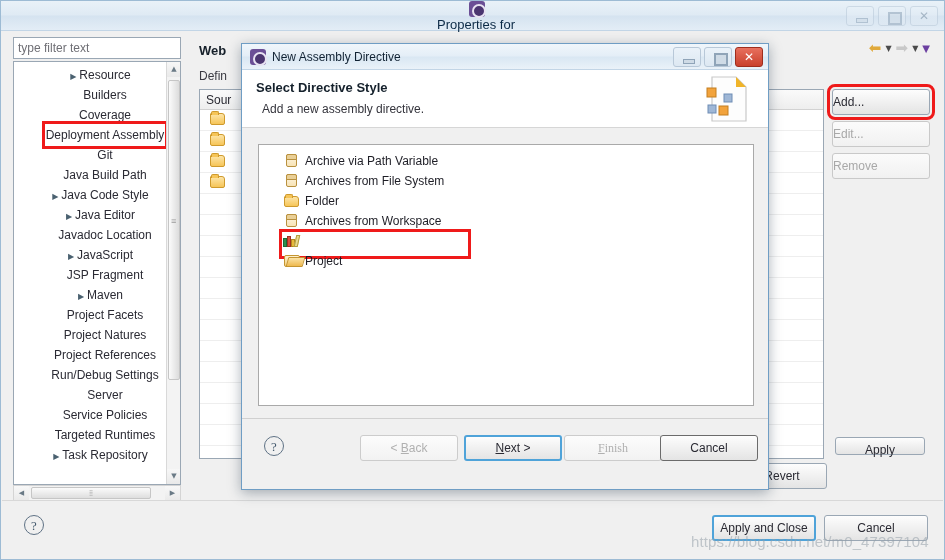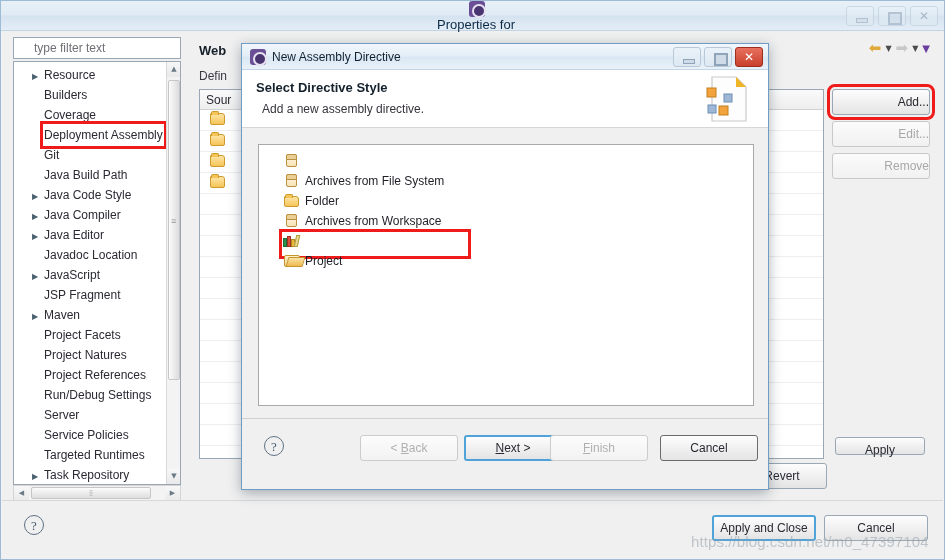--- a/index.html
+++ b/index.html
@@ -63,34 +63,34 @@
     background: linear-gradient(to bottom,#e8705e,#c9402c);
     border: 1px solid #9e2d1d; color: #ffffff;
   }
 
   
   #filter-box {
     position: absolute; left: 12px; top: 36px;
     width: 168px; height: 22px;
     border: 1px solid #9aa7b4; background: #ffffff;
     font-size: 12px; color: #6f6f75;
-    padding: 0 20px; line-height: 20px;
+    padding: 0 4px; line-height: 20px;
   }
 
   
   #tree-panel {
     position: absolute; left: 12px; top: 60px;
     width: 168px; height: 424px;
     background: #ffffff; border: 1px solid #9aa7b4;
     overflow: hidden;
   }
   .tree-list { position:absolute; left:0; top:3px; right:14px; }
   .tree-item {
     height: 20px; line-height: 20px; padding-left: 18px;
-    font-size: 12px; white-space: nowrap; position: relative;
+    font-size: 12px; white-space: nowrap; position: relative; text-align: center;
   }
   .tree-item .arrow {
     display:inline-block; width: 12px; color:#4a6170; font-size: 8px;
     font-family: "DejaVu Sans", sans-serif;
   }
   .tree-item .arrow.none { color: transparent; }
   .tree-label { display:inline-block; }
   .tree-item.highlight .tree-label {
     outline: 3px solid #ef1a1a; outline-offset: 1px; position: relative;
   }
@@ -158,21 +158,21 @@
   .row-folder::before {
     content:""; position:absolute; left:0px; top:-3px; width:6px; height:3px;
     background:#f6c558; border:1px solid #cf9a2c; border-bottom:none; border-radius:2px 2px 0 0;
   }
 
   .side-btns { position:absolute; right:4px; top:52px; width:100px; }
   .sbtn {
     display:block; width: 98px; height: 26px; margin-bottom: 6px;
     border:1px solid #9aa7b4; border-radius:3px;
     background: linear-gradient(to bottom,#fdfdfd,#e4e4e4);
-    font-size:12px; color:#2a2a33; text-align:right; line-height:24px;
+    font-size:12px; color:#2a2a33; text-align:left; line-height:24px;
     font-family:"Liberation Sans",sans-serif;
   }
   .sbtn.disabled { color:#a8a8a8; background: linear-gradient(to bottom,#fbfbfb,#f1f1f1); border-color:#c9c9c9;}
   .sbtn.redbox { outline: 3px solid #ef1a1a; outline-offset: 2px; }
 
   .toolbar-nav { position:absolute; right:6px; top:4px; display:flex; align-items:center; gap:4px;}
   .nav-arrow { font-size:15px; font-family:"DejaVu Sans",sans-serif; line-height:1;}
   .nav-back { color:#e0a93b; }
   .nav-fwd { color:#c8c8c8; }
   .nav-caret { font-size:8px; color:#4a4a4a; font-family:"DejaVu Sans",sans-serif;}
@@ -301,21 +301,21 @@
     position:absolute; top: 16px; height:26px; width: 98px;
     border:1px solid #9aa7b4; border-radius:3px;
     background: linear-gradient(to bottom,#fdfdfd,#e4e4e4);
     font-size:12px; text-align:center; line-height:24px; color:#2a2a33;
   }
   .dbtn.disabled { color:#b0b0b0; background: linear-gradient(to bottom,#fcfcfc,#f2f2f2); border-color:#cccccc;}
   .dbtn.default { border:2px solid #4fa3d9; line-height:22px; }
   .dbtn.strong { border:1px solid #6b6b6b; }
   #d-back   { left: 118px; }
   #d-next   { left: 222px; }
-  #d-finish { left: 308px; }
+  #d-finish { left: 322px; font-family: Liberation Serif, serif; }
   #d-cancel { left: 418px; }
   .mnem { text-decoration: underline; }
 
   
   #watermark {
     position:absolute; left: 690px; top: 532px; width: 260px;
     font-size: 15px; color: rgba(150,160,170,.55);
     font-family:"Liberation Sans",sans-serif; white-space:nowrap;
     letter-spacing: .1px;
   }
@@ -341,21 +341,20 @@
 
   <div id="tree-panel">
     <div class="tree-list" id="tree-list">
         <div class="tree-item"><span class="arrow">▶</span><span class="tree-label">Resource</span></div>
         <div class="tree-item"><span class="arrow none">▶</span><span class="tree-label">Builders</span></div>
         <div class="tree-item"><span class="arrow none">▶</span><span class="tree-label">Coverage</span></div>
         <div class="tree-item highlight"><span class="arrow none">▶</span><span class="tree-label">Deployment Assembly</span></div>
         <div class="tree-item"><span class="arrow none">▶</span><span class="tree-label">Git</span></div>
         <div class="tree-item"><span class="arrow none">▶</span><span class="tree-label">Java Build Path</span></div>
         <div class="tree-item"><span class="arrow">▶</span><span class="tree-label">Java Code Style</span></div>
-        <div class="tree-item"><span class="arrow">▶</span><span class="tree-label">Java Compiler</span></div>
         <div class="tree-item"><span class="arrow">▶</span><span class="tree-label">Java Editor</span></div>
         <div class="tree-item"><span class="arrow none">▶</span><span class="tree-label">Javadoc Location</span></div>
         <div class="tree-item"><span class="arrow">▶</span><span class="tree-label">JavaScript</span></div>
         <div class="tree-item"><span class="arrow none">▶</span><span class="tree-label">JSP Fragment</span></div>
         <div class="tree-item"><span class="arrow">▶</span><span class="tree-label">Maven</span></div>
         <div class="tree-item"><span class="arrow none">▶</span><span class="tree-label">Project Facets</span></div>
         <div class="tree-item"><span class="arrow none">▶</span><span class="tree-label">Project Natures</span></div>
         <div class="tree-item"><span class="arrow none">▶</span><span class="tree-label">Project References</span></div>
         <div class="tree-item"><span class="arrow none">▶</span><span class="tree-label">Run/Debug Settings</span></div>
         <div class="tree-item"><span class="arrow none">▶</span><span class="tree-label">Server</span></div>
@@ -455,21 +454,21 @@
         <path d="M34 3 l10 10 h-10 z" fill="#f0b429"></path>
         <rect x="5" y="14" width="9" height="9" fill="#f2a33c" stroke="#c47f20"></rect>
         <rect x="22" y="20" width="8" height="8" fill="#9fb7d6" stroke="#6f8db5"></rect>
         <rect x="6" y="31" width="8" height="8" fill="#9fb7d6" stroke="#6f8db5"></rect>
         <rect x="17" y="32" width="9" height="9" fill="#f2a33c" stroke="#c47f20"></rect>
       </svg>
     </div>
 
     <div class="dlg-list">
       <div id="dlg-items">
-          <div class="d-item"><span class="ico ico-jar"></span></div>
+          <div class="d-item"><span class="ico ico-jar"></span><span class="d-label">Archive via Path Variable</span></div>
           <div class="d-item"><span class="ico ico-jar"></span><span class="d-label">Archives from File System</span></div>
           <div class="d-item"><span class="ico ico-folder"></span><span class="d-label">Folder</span></div>
           <div class="d-item"><span class="ico ico-jar"></span><span class="d-label">Archives from Workspace</span></div>
           <div class="d-item selected redbox"><span class="ico ico-books">
               <i class="b1"></i>
               <i class="b2"></i>
               <i class="b3"></i>
               <i class="b4"></i>
             </span></div>
           <div class="d-item"><span class="ico ico-proj"></span><span class="d-label">Project</span></div>

